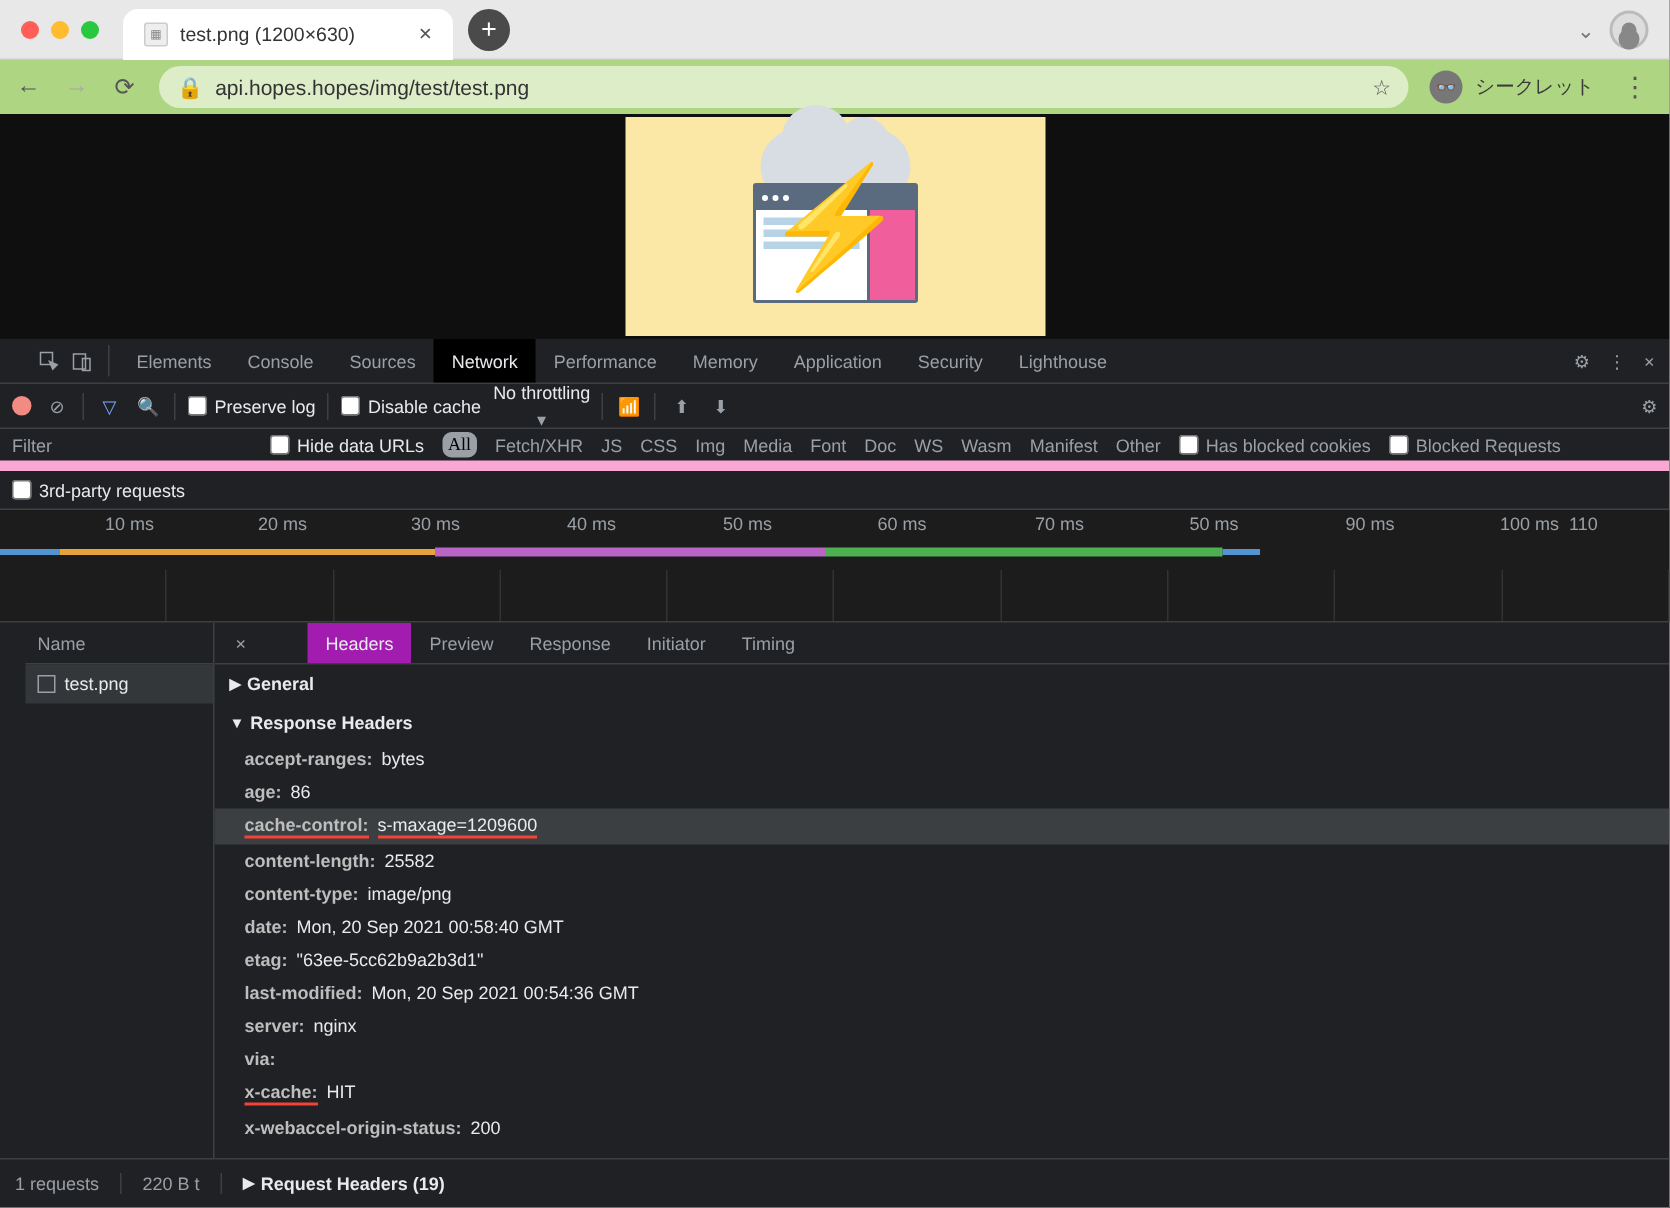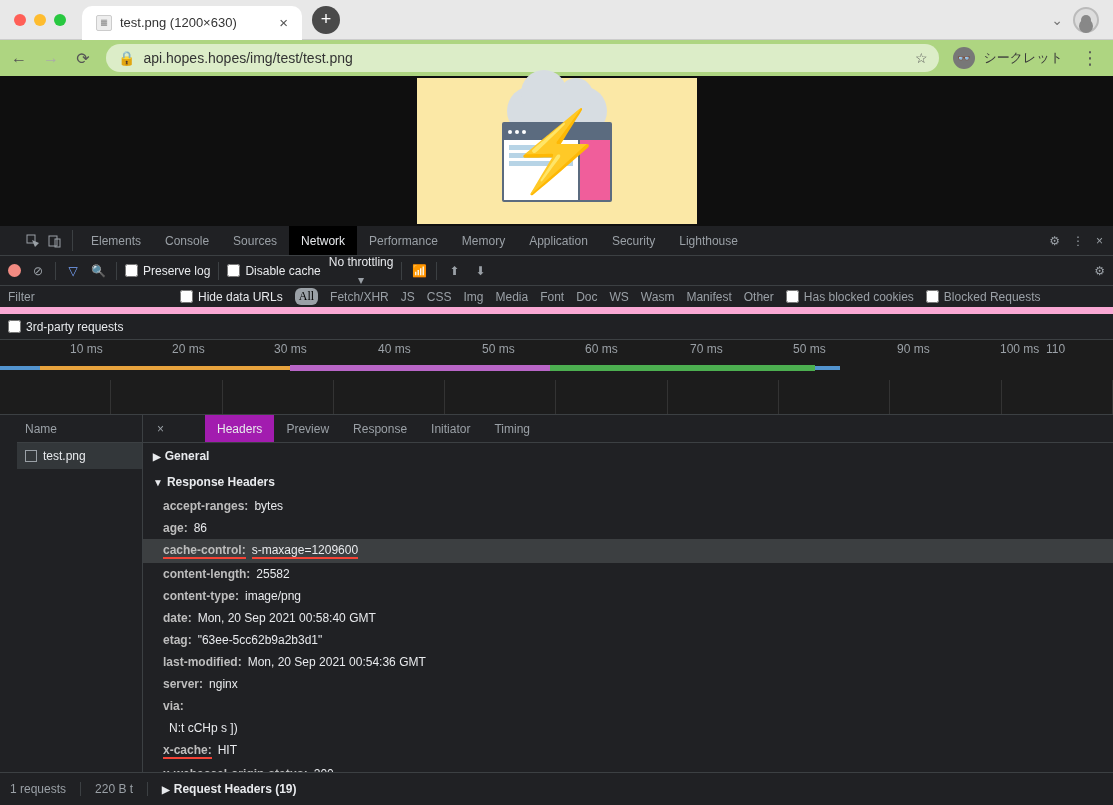--- a/index.html
+++ b/index.html
@@ -385,23 +385,20 @@
               <span class="v">Mon, 20 Sep 2021 00:54:36 GMT</span>
             </div>
             <div class="hdr-row">
               <span class="k">server:</span>
               <span class="v">nginx</span>
             </div>
             <div class="hdr-row">
               <span class="k">via:</span>
             </div>
             <div class="hdr-row">
-              <span class="v">N:t cCHp s ])</span>
-            </div>
-            <div class="hdr-row">
               <span class="k underline-red">x-cache:</span>
               <span class="v">HIT</span>
             </div>
             <div class="hdr-row">
               <span class="k">x-webaccel-origin-status:</span>
               <span class="v">200</span>
             </div>
           </div>
       </div>
     </div>

